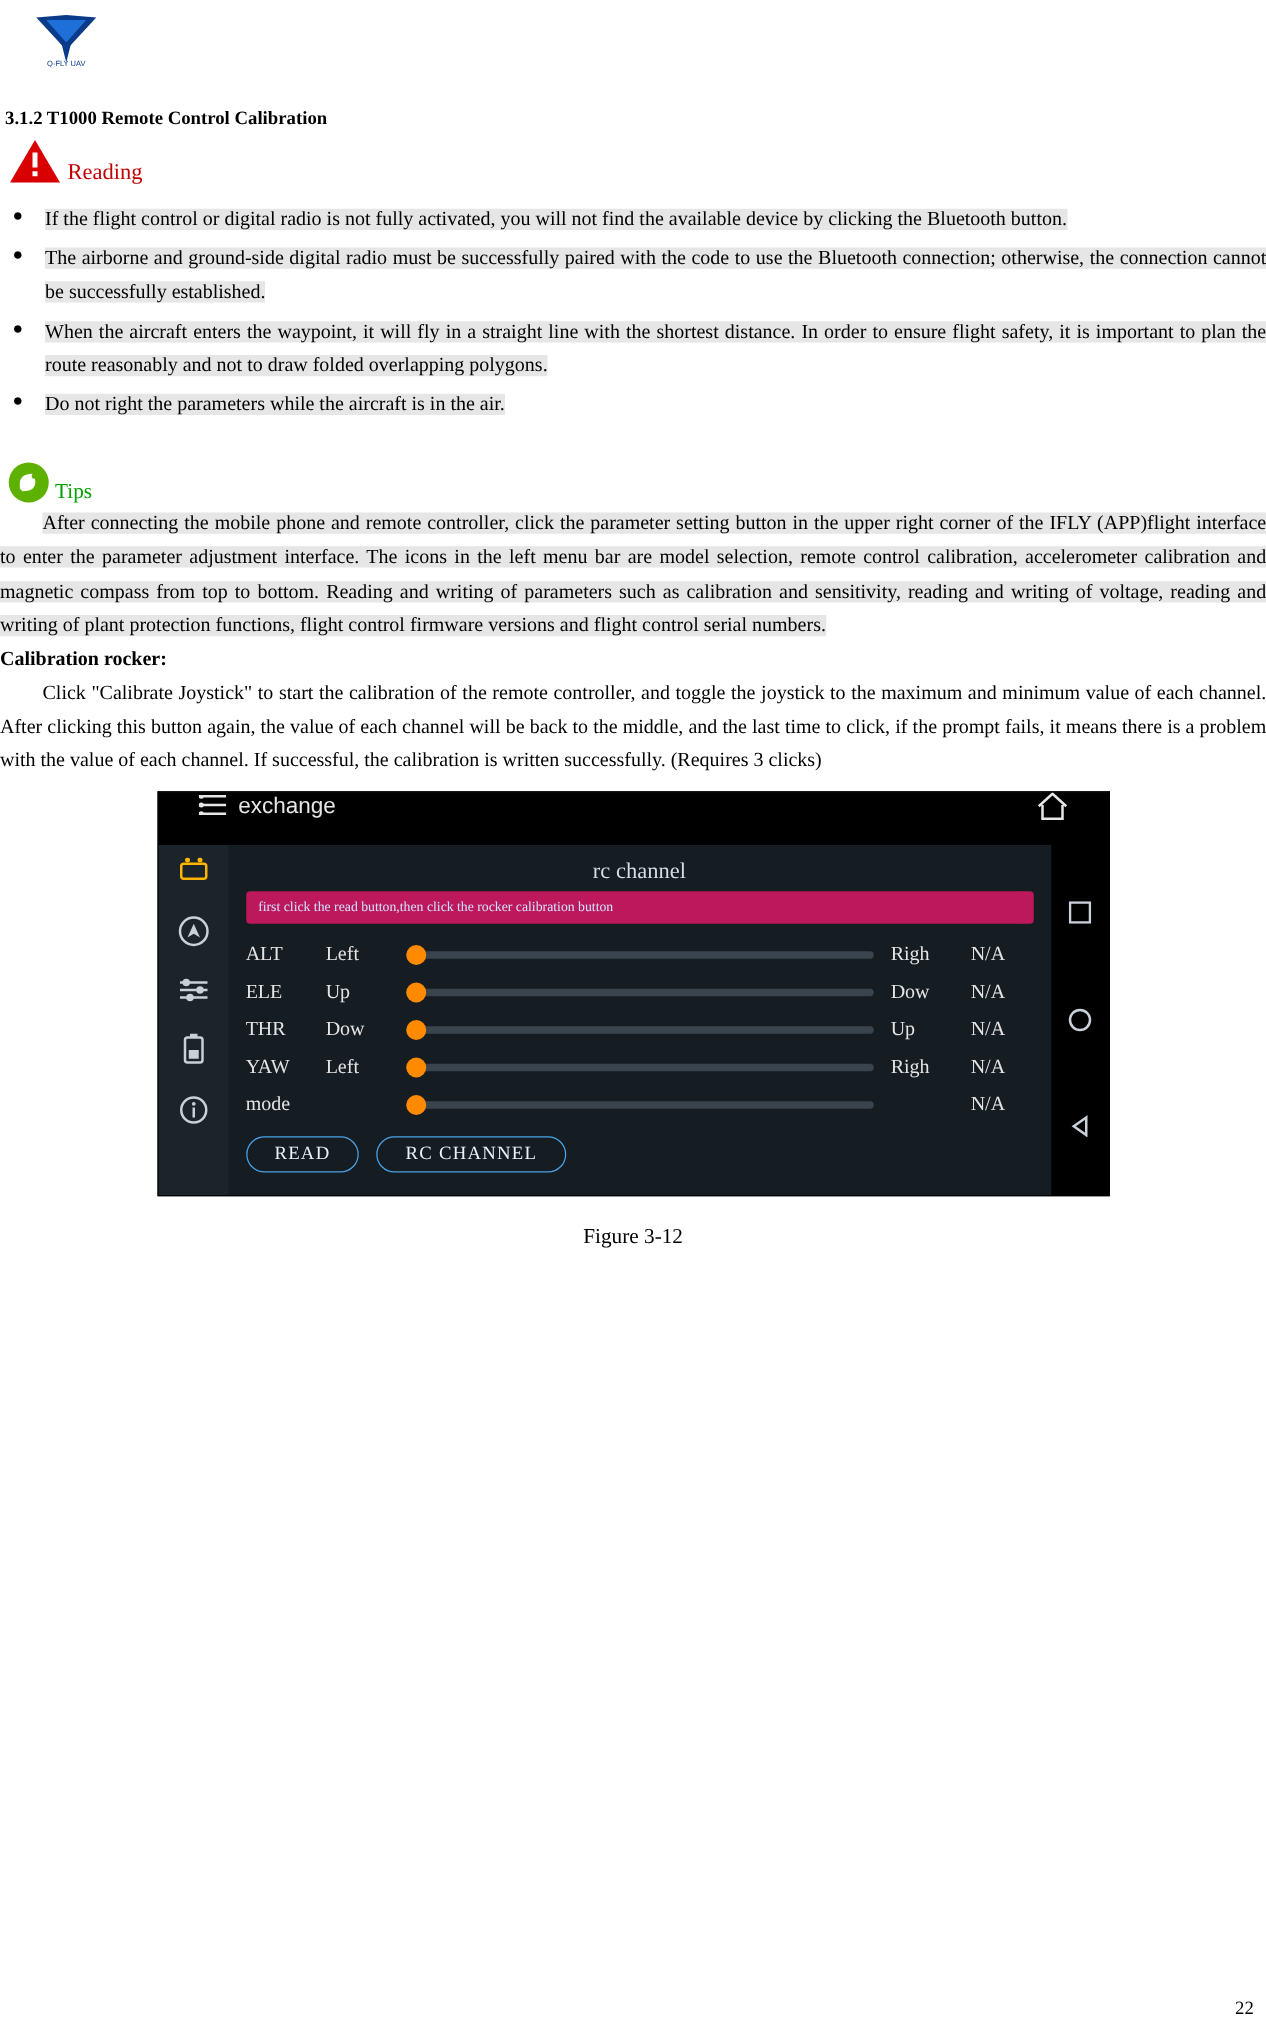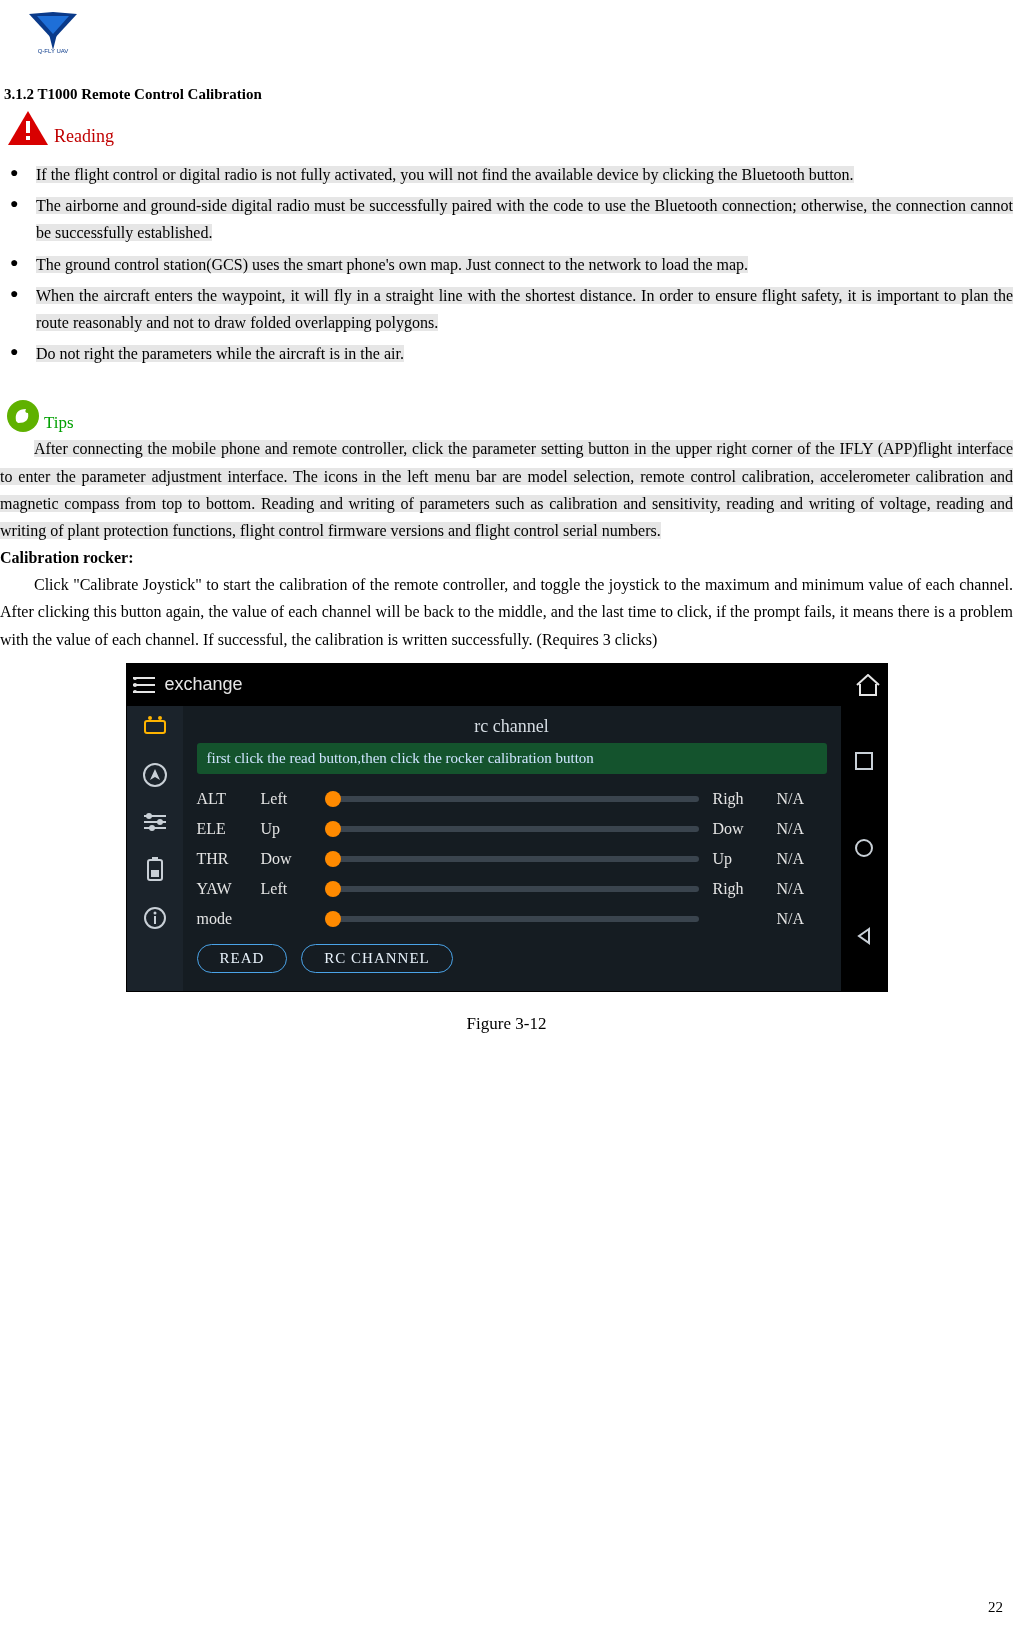--- a/index.html
+++ b/index.html
@@ -91,23 +91,23 @@
     width: 760px;
     background: #151c22;
     border: 1px solid #000;
     text-align: left;
     font-family: -apple-system, "Helvetica Neue", Arial, sans-serif;
     color: #fff;
   }
   .topbar {
     height: 42px;
     display: flex;
-    align-items: center;
+    align-items: flex-start;
     justify-content: space-between;
-    padding: 0 6px;
+    padding: 0 32px;
     background: #000;
     color: #e6e6e6;
     font-size: 18px;
   }
   .topbar-left {
     display: flex;
     align-items: center;
     gap: 10px;
   }
   .topbar-center {
@@ -143,23 +143,23 @@
     flex: 1;
     padding: 8px 14px 12px 14px;
   }
   .channel-title {
     text-align: center;
     color: #d6dde4;
     font-size: 18px;
     padding: 2px 0 6px 0;
   }
   .bluebar {
-    background: #14532d;
+    background: #be185d;
     color: #cfe4ff;
-    font-size: 15px;
+    font-size: 11px;
     padding: 7px 10px;
     border-radius: 3px;
     margin-bottom: 10px;
   }
   .ch-row {
     display: flex;
     align-items: center;
     gap: 14px;
     padding: 6px 0;
     font-size: 16px;
@@ -249,21 +249,20 @@
           <rect x="20" y="12" width="4" height="12" fill="#fff"></rect>
           <rect x="20" y="27" width="4" height="4" fill="#fff"></rect>
         </svg>
       </span>
       <span class="warning-text">Reading</span>
     </div>
 
     <ul class="bullet-list">
       <li><span class="hl">If the flight control or digital radio is not fully activated, you will not find the available device by clicking the Bluetooth button.</span></li>
       <li><span class="hl">The airborne and ground-side digital radio must be successfully paired with the code to use the Bluetooth connection; otherwise, the connection cannot be successfully established.</span></li>
-      <li><span class="hl">The ground control station(GCS) uses the smart phone's own map. Just connect to the network to load the map.</span></li>
       <li><span class="hl">When the aircraft enters the waypoint, it will fly in a straight line with the shortest distance. In order to ensure flight safety, it is important to plan the route reasonably and not to draw folded overlapping polygons.</span></li>
       <li><span class="hl">Do not right the parameters while the aircraft is in the air.</span></li>
     </ul>
 
     <div class="tips-row">
       <span>
         <svg width="34" height="34" viewBox="0 0 34 34">
           <circle cx="17" cy="17" r="16" fill="#5fb100"></circle>
           <path d="M10 22 Q8 10 20 10 Q18 14 22 14 Q24 24 12 24 Z" fill="#fff"></path>
         </svg>

